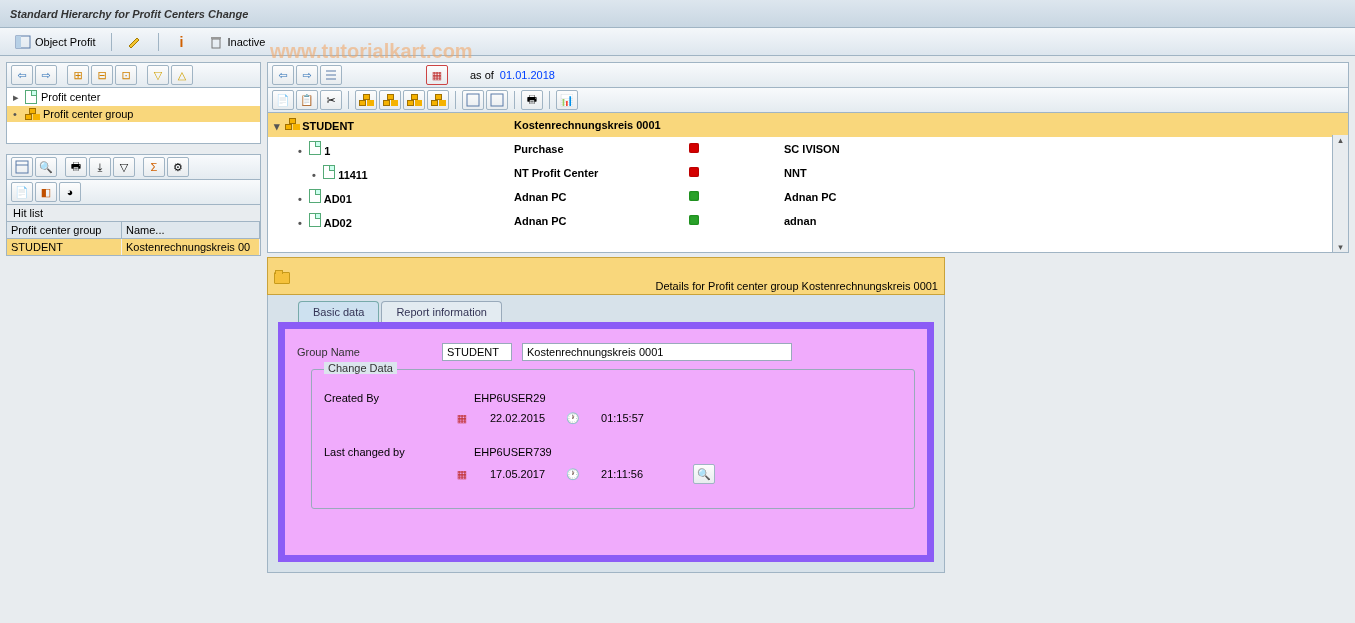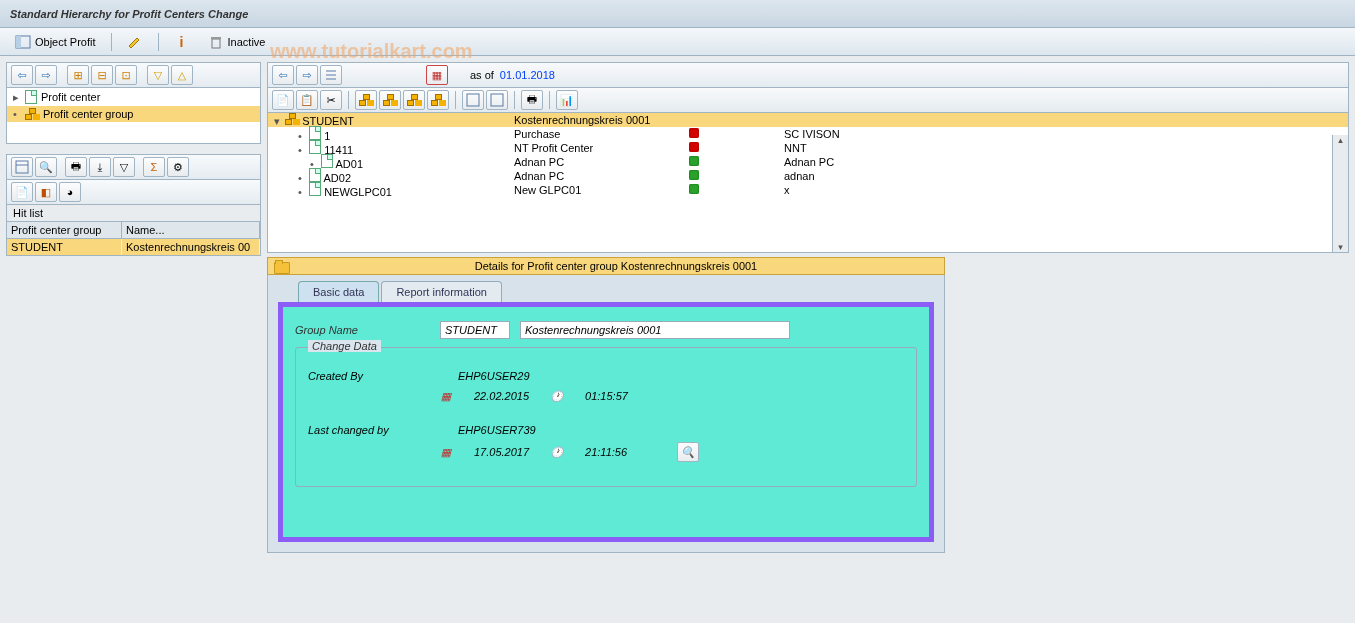--- a/index.html
+++ b/index.html
@@ -46,43 +46,43 @@
 .detail-toolbar { background: linear-gradient(#f8fafc, #e4ebf0); border: 1px solid #a0b4c4; padding: 2px 4px; display: flex; align-items: center; gap: 2px; flex-wrap: wrap; }
 .asof { margin-left: 20px; display: inline-flex; align-items: center; gap: 6px; }
 .asof-date { color: #0040ff; }
 
 
 .grid { border: 1px solid #a0b4c4; border-top: none; background: #fff; height: 140px; position: relative; }
 .grid-head { display: flex; background: #dfe7ed; position: sticky; top:0; }
 .grid-head > div { border-right: 1px solid #a0b4c4; border-bottom: 1px solid #a0b4c4; padding: 3px 6px; color: #333; }
 .gc1 { width: 240px; } .gc2 { width: 175px; } .gc3 { width: 95px; } .gc4 { width: 115px; } .gc5 { flex:1; }
 .grid-body { overflow-y: auto; height: 115px; }
-.grow { display: flex; align-items: center; height: 14px; }
+.grow { display: flex; align-items: center; height: 24px; font-weight: bold; }
 .grow > div { padding: 1px 6px; border-right: 1px solid transparent; }
 .grow.group { background: #f9d77c; }
 .status-dot { width: 10px; height: 10px; border-radius: 2px; display: inline-block; }
 .red { background: #d40000; box-shadow: inset 0 0 2px #800; }
 .green { background: #2aa12a; box-shadow: inset 0 0 2px #060; }
 .scroll-stub { position: absolute; right: 0; top: 22px; bottom: 0; width: 16px; background: #e8ecef; border-left: 1px solid #a0b4c4; display: flex; flex-direction: column; justify-content: space-between; align-items: center; }
 .scroll-stub span { cursor: pointer; font-size: 9px; color: #555; }
 
 
 .details-bar { margin-top: 4px; width: 678px; background: #f9d77c; border: 1px solid #c9a23a; display: flex; align-items: center; padding: 2px 6px; gap: 6px; }
 
 
 .tabs-wrap { width: 678px; background: #d7e2ea; border: 1px solid #a0b4c4; border-top: none; padding-top: 6px; }
 .tabs { display: flex; gap: 0; padding-left: 30px; }
 .tab { padding: 4px 14px; background: #e3ebf1; border: 1px solid #9ab; border-bottom: none; border-radius: 4px 4px 0 0; cursor: pointer; color: #335; margin-right: 2px; }
 .tab.active { background: #cde1f0; border-color: #7aa; font-weight: normal; }
-.tab-body { background: #5eead4; border: 5px solid #8b5cf6; margin: 0 10px 10px 10px; padding: 14px 12px 40px 12px; height: 240px; font-style: italic; }
+.tab-body { background: #f0abfc; border: 7px solid #8b5cf6; margin: 0 10px 10px 10px; padding: 14px 12px 40px 12px; height: 240px; }
 
 .form-row { display: flex; align-items: center; gap: 10px; margin-bottom: 8px; }
 .form-label { width: 135px; color: #333; }
 .form-input { background: #fff; border: 1px solid #9ab; padding: 2px 4px; height: 18px; }
-.group-box { border: 1px solid #9ab; border-radius: 3px; padding: 10px 12px 18px 12px; margin-top: 4px; }
+.group-box { border: 1px solid #9ab; border-radius: 3px; padding: 10px 12px 18px 12px; margin-top: 4px; margin-left: 14px; }
 .group-title { background: #dbe5ed; position: relative; top: -18px; display: inline-block; padding: 0 4px; color: #333; }
 .cd-row { display: flex; align-items: center; gap: 20px; margin-bottom: 6px; }
 .cd-label { width: 130px; }
 .cd-icon { width: 16px; height: 16px; display: inline-flex; align-items: center; justify-content: center; }
 
 .folder-ico { width:14px; height:12px; display:inline-block; position:relative; }
 .folder-ico::before { content:""; position:absolute; top:2px; left:0; width:14px; height:10px; background:#f5c13b; border:1px solid #c79a1a; border-radius:1px; }
 .folder-ico::after { content:""; position:absolute; top:0; left:1px; width:6px; height:3px; background:#f5c13b; border:1px solid #c79a1a; border-bottom:none; border-radius:1px 1px 0 0; }
 .doc-ico { width:12px; height:14px; background:#fff; border:1px solid #5a7; display:inline-block; position:relative; }
 .doc-ico::after { content:""; position:absolute; top:0; right:0; width:4px; height:4px; background:#cfe; border-left:1px solid #5a7; border-bottom:1px solid #5a7; }
@@ -305,28 +305,28 @@
             <div class="gc5"></div>
         </div>
         <div class="grow">
           <div class="gc1" style="padding-left:30px;"><span class="tri">•</span> <span class="doc-ico"></span> <span>1</span></div>
           <div class="gc2">Purchase</div>
           <div class="gc3"><span class="status-dot red"></span></div>
           <div class="gc4">SC IVISON</div>
             <div class="gc5"></div>
         </div>
         <div class="grow">
-          <div class="gc1" style="padding-left:30px;"><span class="tri">•</span> <span class="doc-ico"></span> <span>11411</span></div>
+          <div class="gc1" style="padding-left:44px;"><span class="tri">•</span> <span class="doc-ico"></span> <span>11411</span></div>
           <div class="gc2">NT Profit Center</div>
           <div class="gc3"><span class="status-dot red"></span></div>
           <div class="gc4">NNT</div>
             <div class="gc5"></div>
         </div>
         <div class="grow">
-          <div class="gc1" style="padding-left:42px;"><span class="tri">•</span> <span class="doc-ico"></span> <span>AD01</span></div>
+          <div class="gc1" style="padding-left:30px;"><span class="tri">•</span> <span class="doc-ico"></span> <span>AD01</span></div>
           <div class="gc2">Adnan PC</div>
           <div class="gc3"><span class="status-dot green"></span></div>
           <div class="gc4">Adnan PC</div>
             <div class="gc5"></div>
         </div>
         <div class="grow">
           <div class="gc1" style="padding-left:30px;"><span class="tri">•</span> <span class="doc-ico"></span> <span>AD02</span></div>
           <div class="gc2">Adnan PC</div>
           <div class="gc3"><span class="status-dot green"></span></div>
           <div class="gc4">adnan</div>
@@ -341,21 +341,21 @@
         </div>
       </div>
       <div class="scroll-stub">
         <span>▴</span>
         <span>▾</span>
       </div>
     </div>
 
     <div class="details-bar">
       <span class="folder-ico"></span>
-      <span style="flex:1;text-align:center;">Details for Profit center group Kostenrechnungskreis 0001</span>
+      <span style="flex:1;text-align:right;margin-top:20px;">Details for Profit center group Kostenrechnungskreis 0001</span>
     </div>
 
     <div class="tabs-wrap">
       <div class="tabs">
         <div class="tab active">Basic data</div>
         <div class="tab">Report information</div>
       </div>
       <div class="tab-body">
         <div class="form-row">
           <span class="form-label">Group Name</span>

